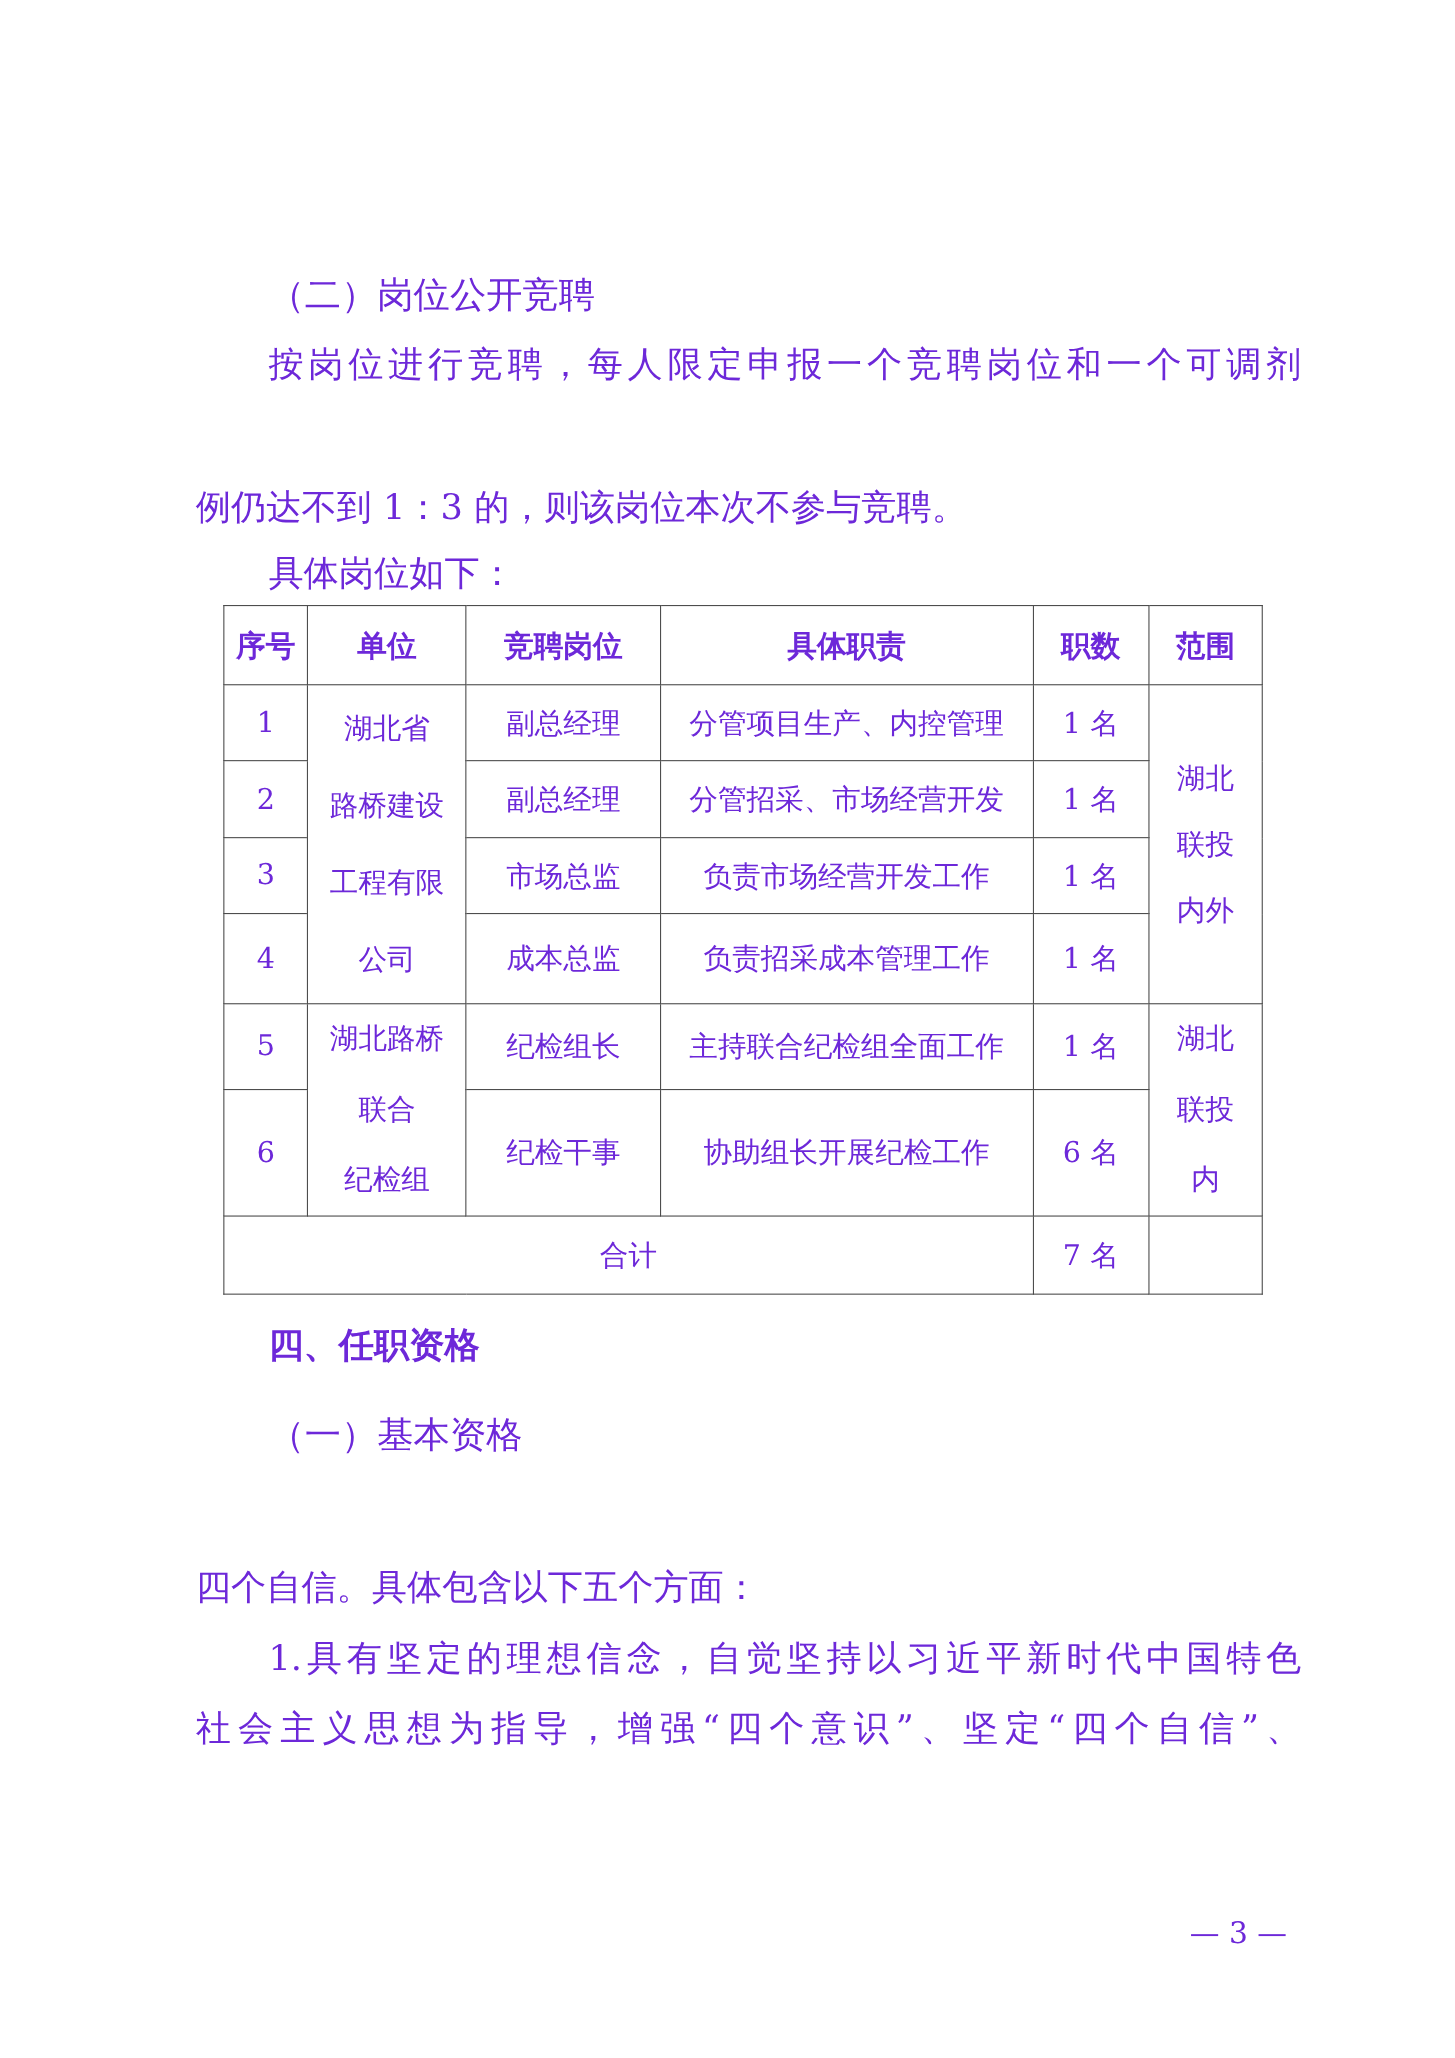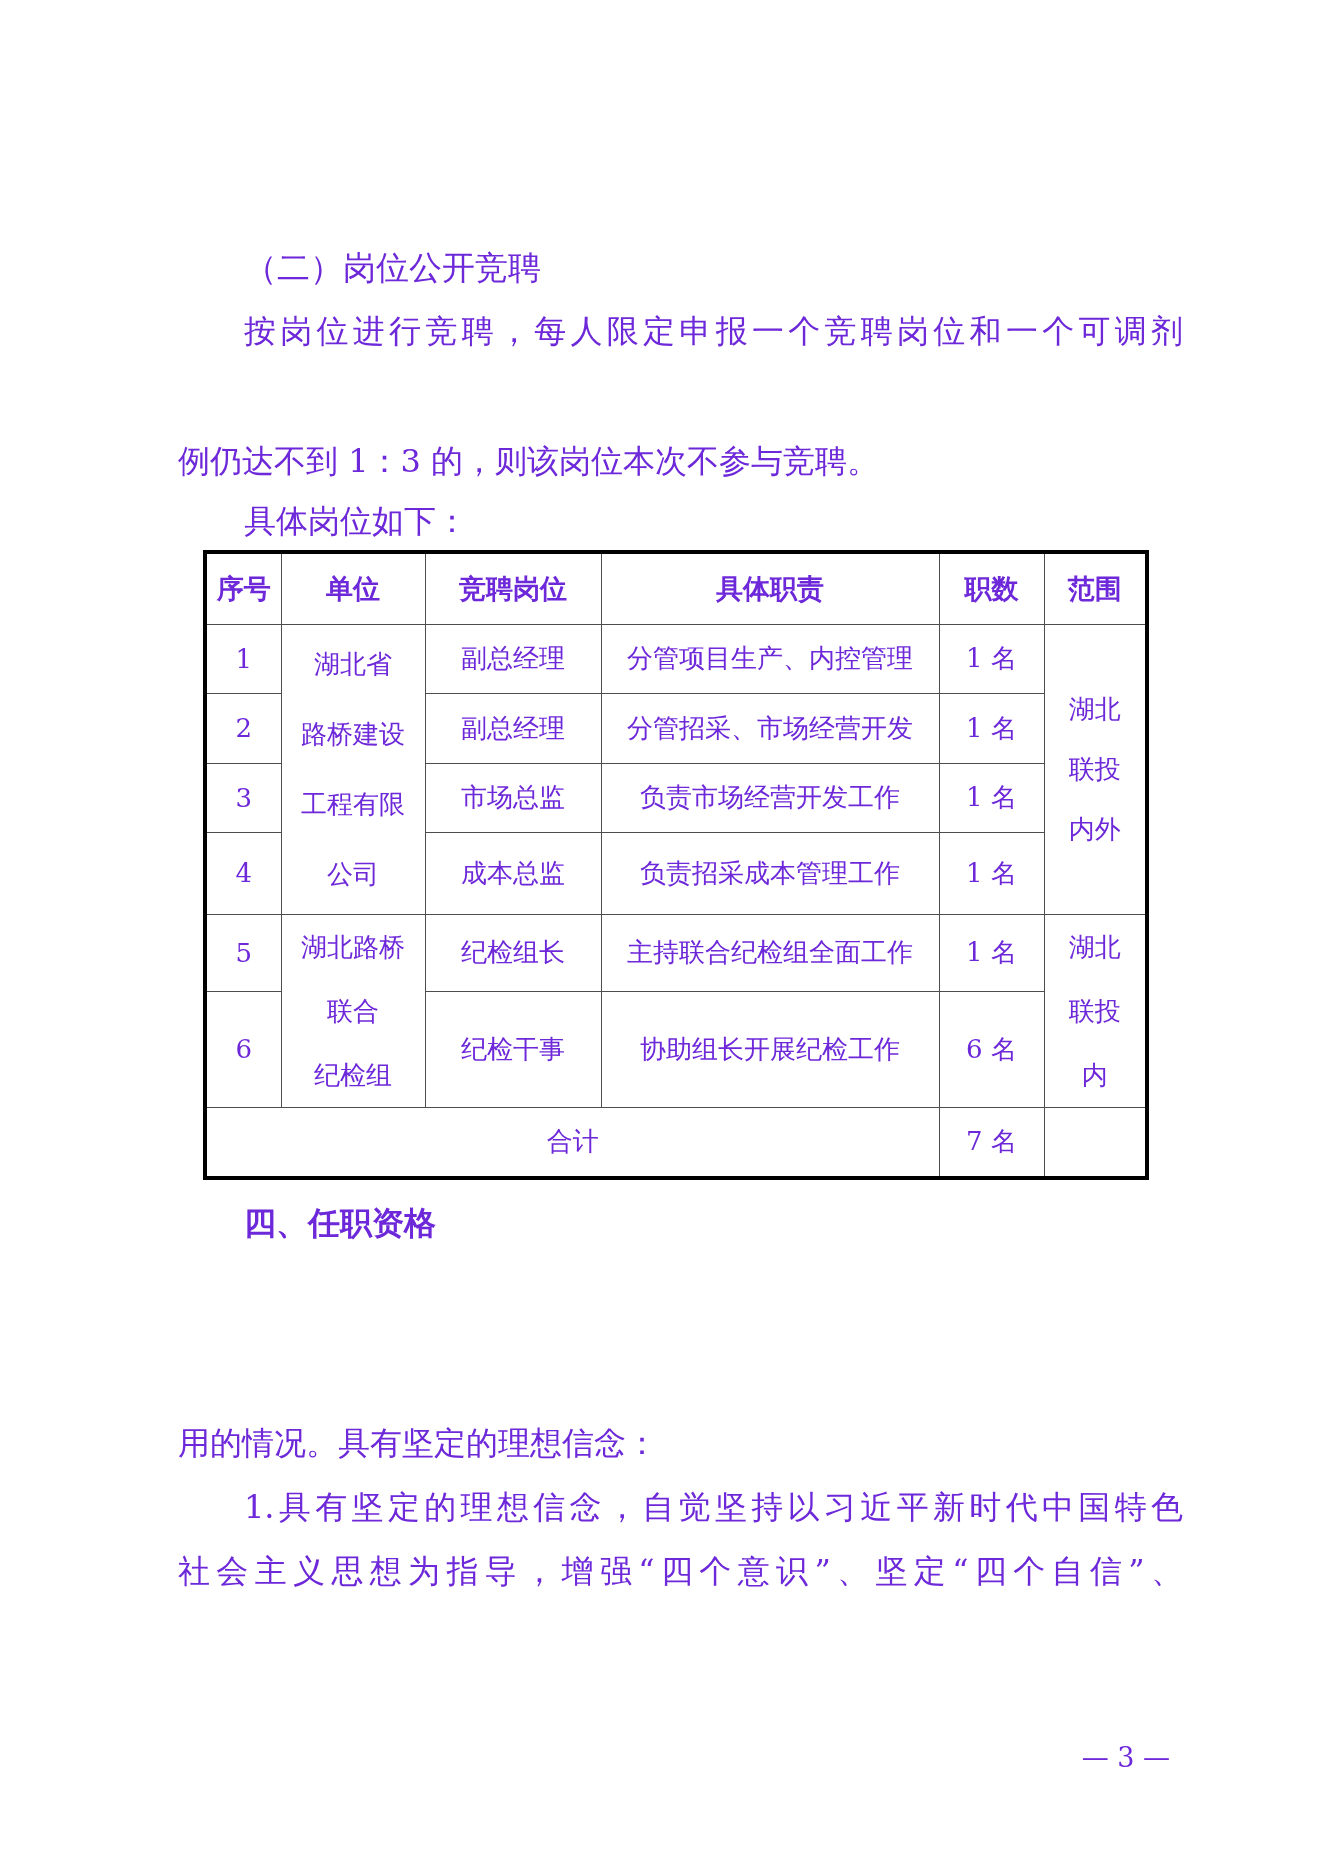--- a/index.html
+++ b/index.html
@@ -28,21 +28,21 @@
     font-weight:bold;
     font-size:32px;
   }
   
   table.jobs{
     position:absolute;
     left:203px;top:550px;
     width:945px;
     border-collapse:collapse;
     table-layout:fixed;
-    border:4px solid #000000;
+    border:1px solid #000000;
   }
   table.jobs td,table.jobs th{
     border:1.5px solid #4d4d4d;
     text-align:center;
     vertical-align:middle;
     font-size:26px;
     font-weight:normal;
     padding:0;
     overflow:hidden;
   }
@@ -172,21 +172,22 @@
     <tr class="r-total">
       <td colspan="4">合计</td>
       <td>7 名</td>
       <td></td>
     </tr>
   </tbody>
     </table>
 
   <div class="line hei-heading" style="top:1204px;left:244px;">四、任职资格</div>
 
+  <div class="line kai-heading" style="top:1282px;left:244px;">（一）基本资格</div>
 
-  <div class="line" style="top:1421px;left:178px;">用的情况。具有坚定的理想信念：</div>
+  <div class="line" style="top:1421px;left:178px;">四个自信。具体包含以下五个方面：</div>
 
   <div class="line just" style="top:1485px;left:244px;width:939px;">1.具有坚定的理想信念，自觉坚持以习近平新时代中国特色</div>
   <div class="line just" style="top:1549px;left:178px;width:1005px;">社会主义思想为指导，增强“四个意识”、坚定“四个自信”、</div>
 
   <div class="pageno">— 3 —</div>
 
 </div>
 
 </body></html>

